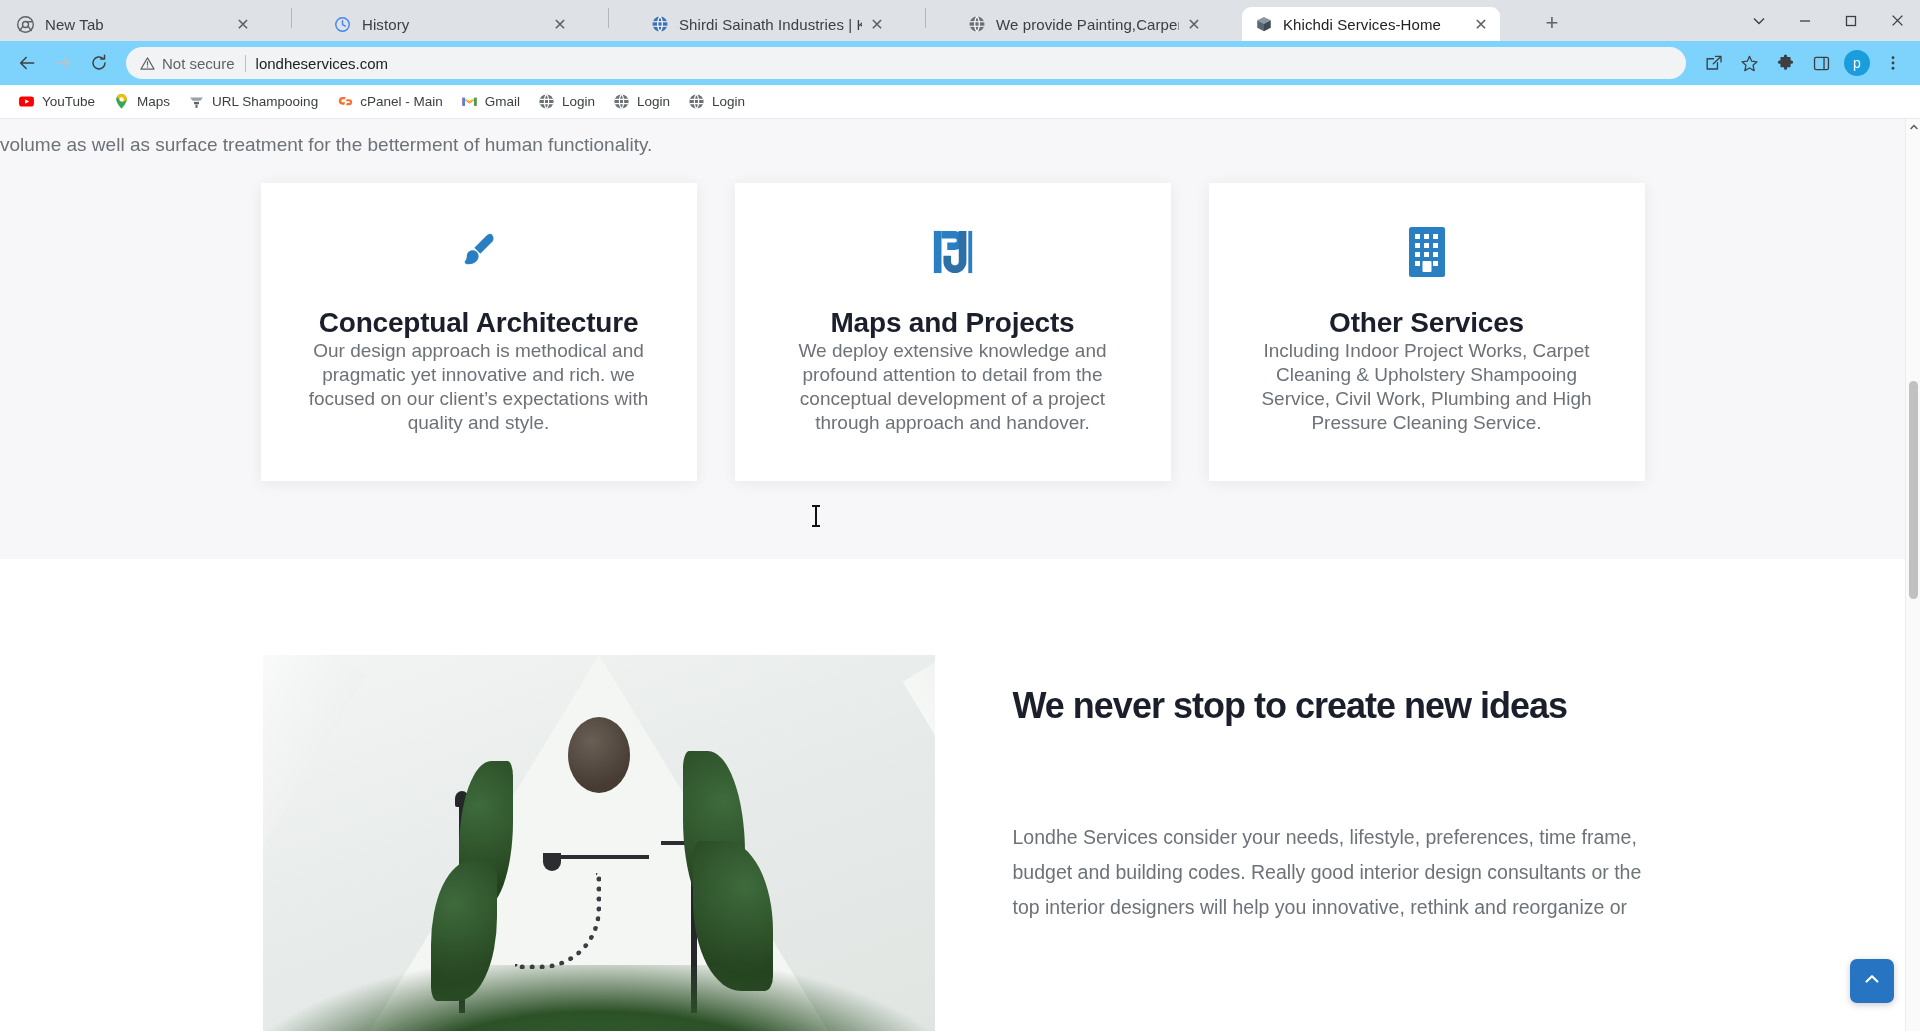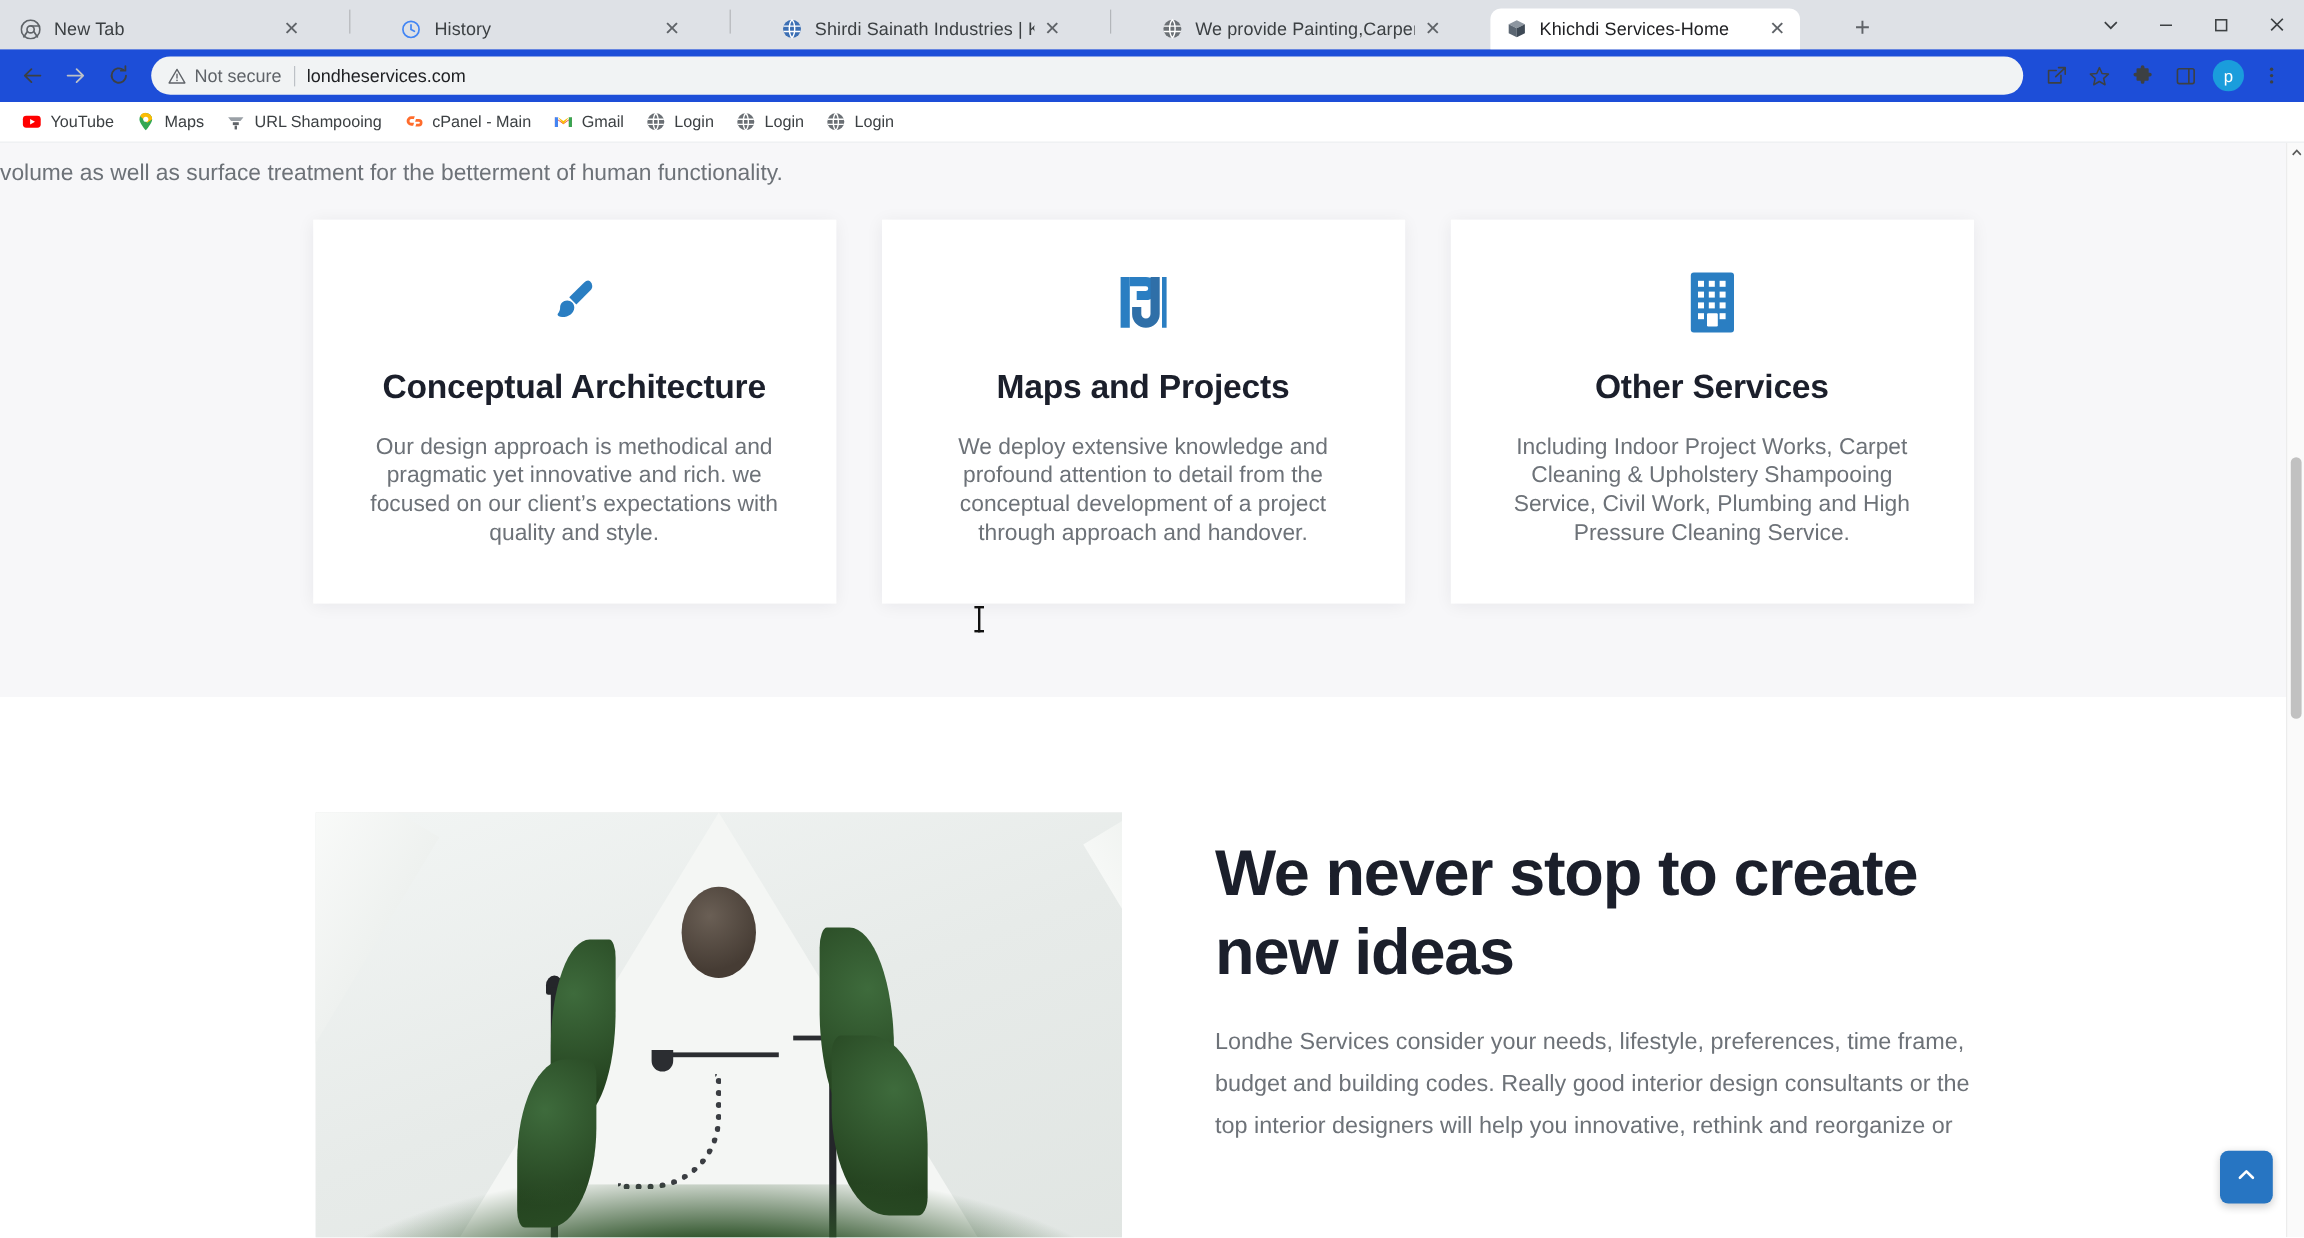--- a/index.html
+++ b/index.html
@@ -87,21 +87,21 @@
   }
   .winctl .wbtn {
     width: 46px; height: 41px;
     display: flex; align-items: center; justify-content: center;
     color: #3c4043;
   }
 
   
   .toolbar {
     height: 44px;
-    background: #1d4ed8;
+    background: #7dd3fc;
     display: flex;
     align-items: center;
     padding: 0 10px;
     gap: 2px;
   }
   .tbtn {
     width: 34px; height: 34px;
     display: flex; align-items: center; justify-content: center;
     border-radius: 50%;
     color: #5f6368;
@@ -213,21 +213,20 @@
     display: flex;
     align-items: center;
     justify-content: center;
     margin-bottom: 28px;
   }
   .card-title {
     font-size: 28px;
     font-weight: 700;
     color: #1b1f2b;
     letter-spacing: -.2px;
-    margin-bottom: 22px;
   }
   .card-body {
     font-size: 19px;
     line-height: 24px;
     color: #6d7278;
   }
 
   .band-bottom {
     background: #ffffff;
     padding-top: 96px;
@@ -238,26 +237,26 @@
   .hero-img {
     width: 672px;
     height: 430px;
     flex: 0 0 672px;
     overflow: hidden;
     position: relative;
     background: #e9ecea;
   }
   .hero-text { width: 630px; padding-top: 18px; }
   .hero-title {
-    font-size: 54px;
+    font-size: 36px;
     line-height: 66px;
     font-weight: 700;
     color: #1b1f2b;
     letter-spacing: -1px;
-    margin-bottom: 24px;
+    margin-bottom: 81px;
   }
   .hero-para {
     font-size: 19.5px;
     line-height: 35px;
     color: #6d7278;
   }
 
   
   .ph { position: absolute; }
   .ph-bg {

